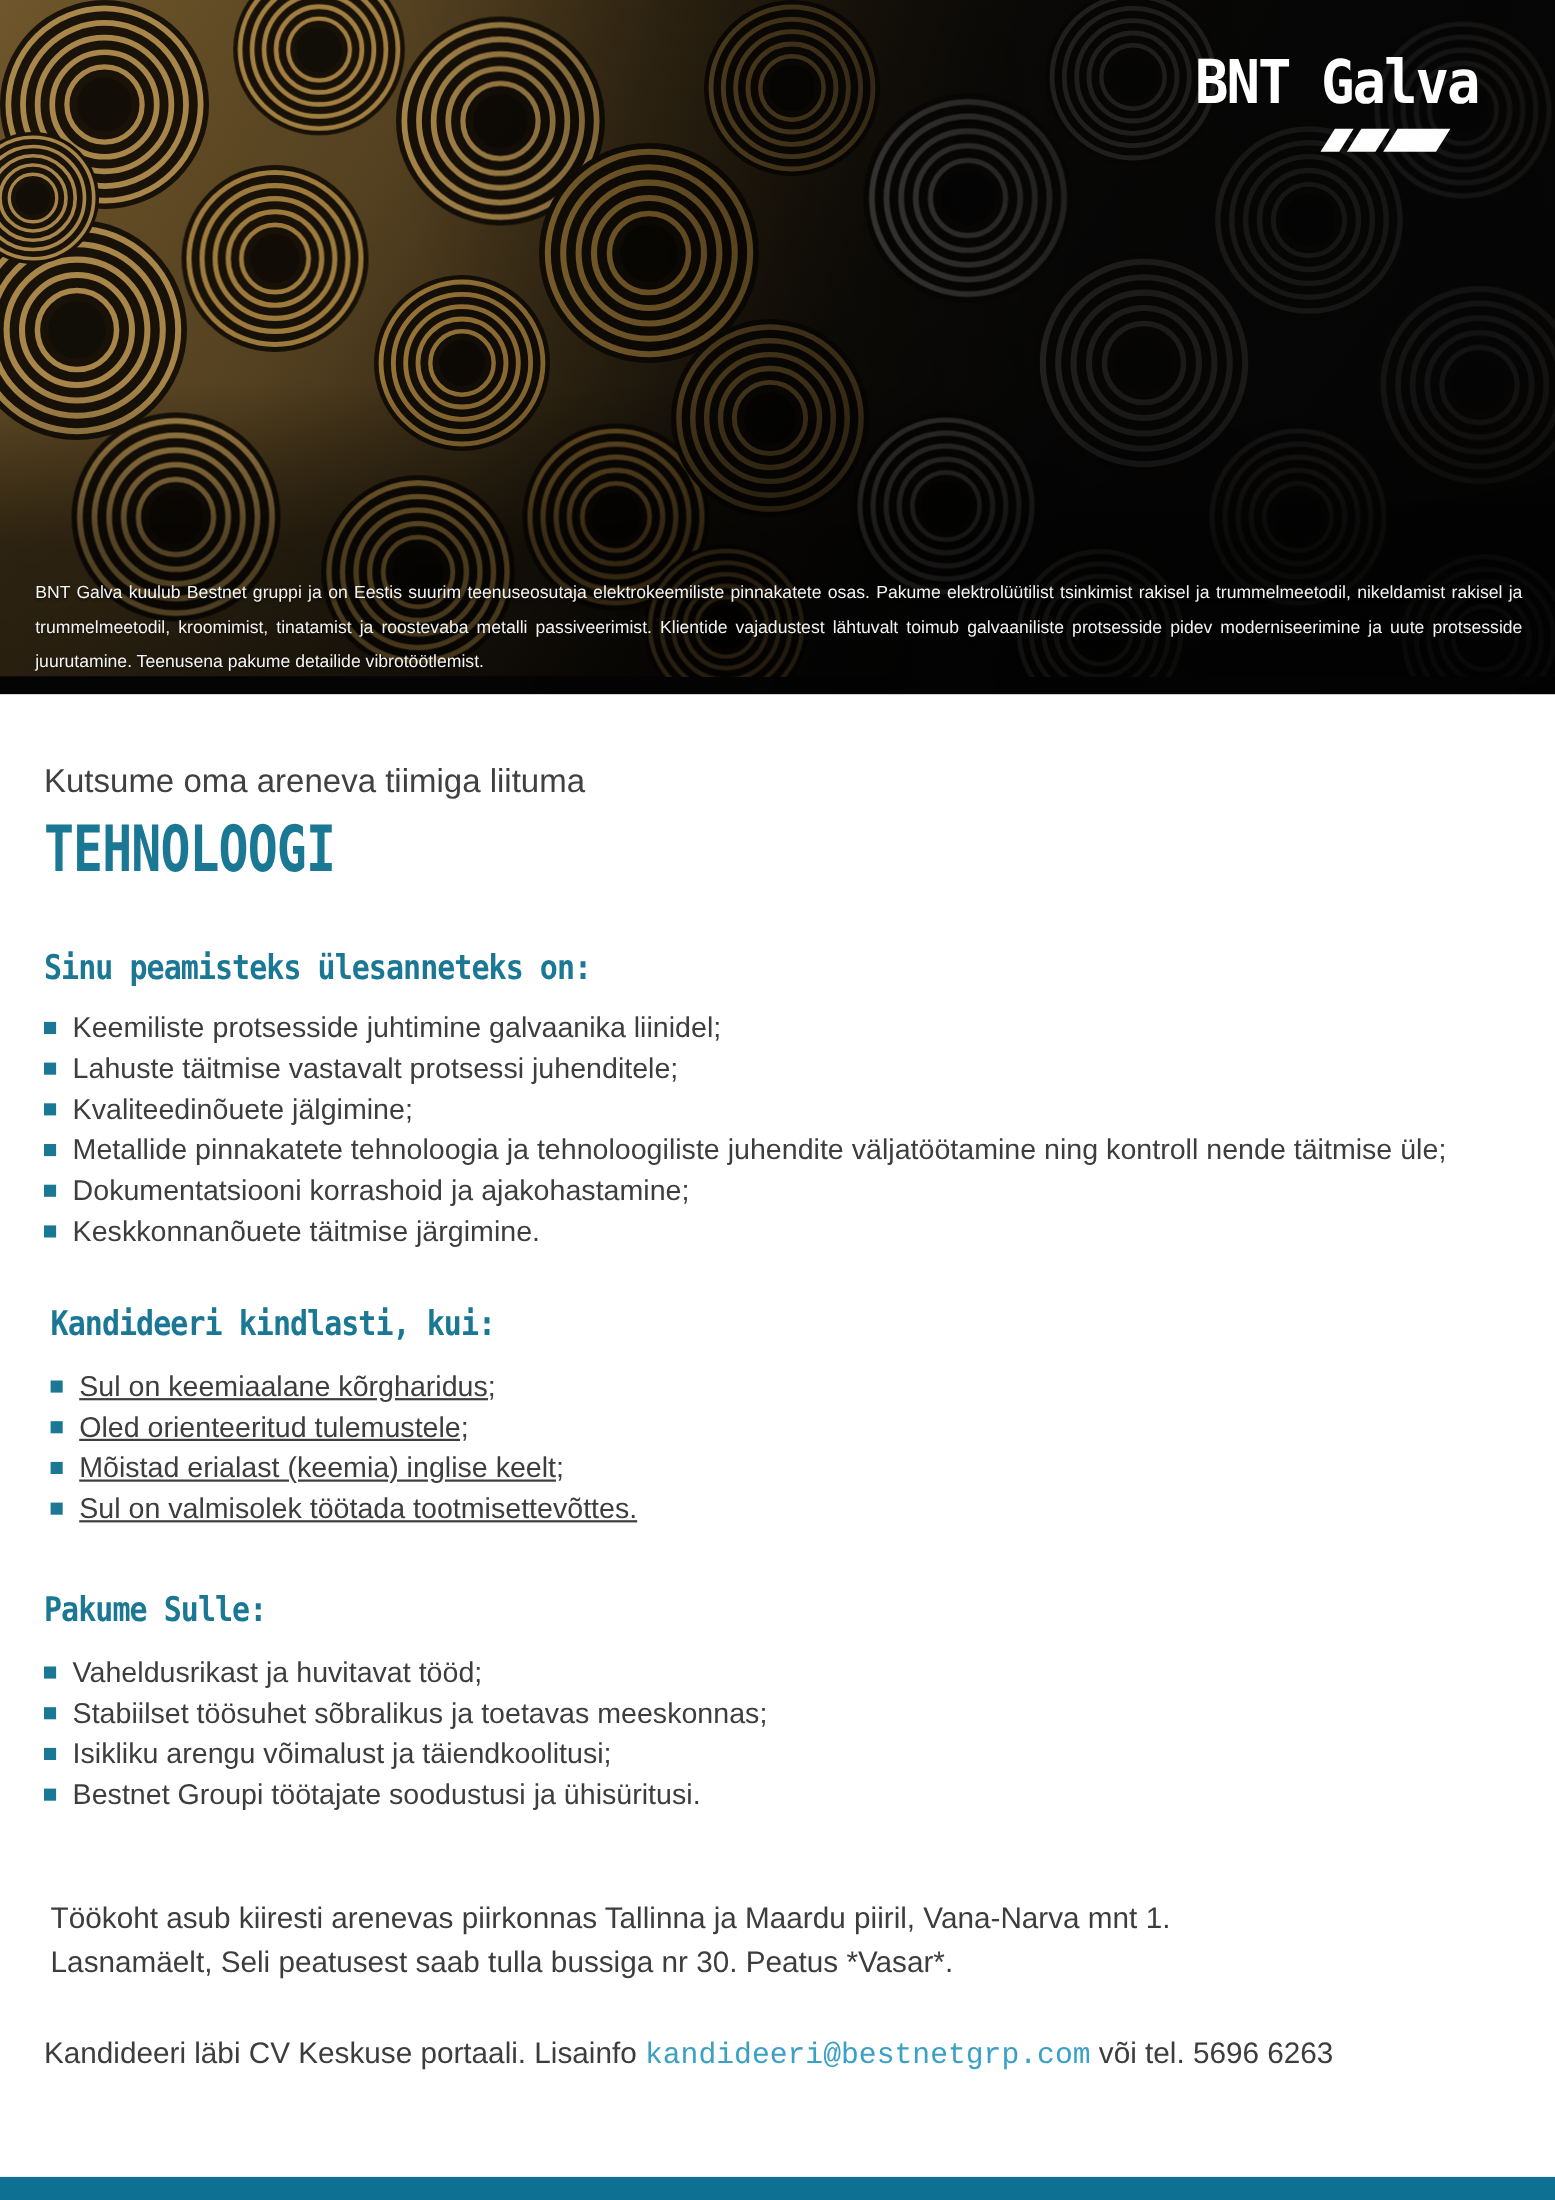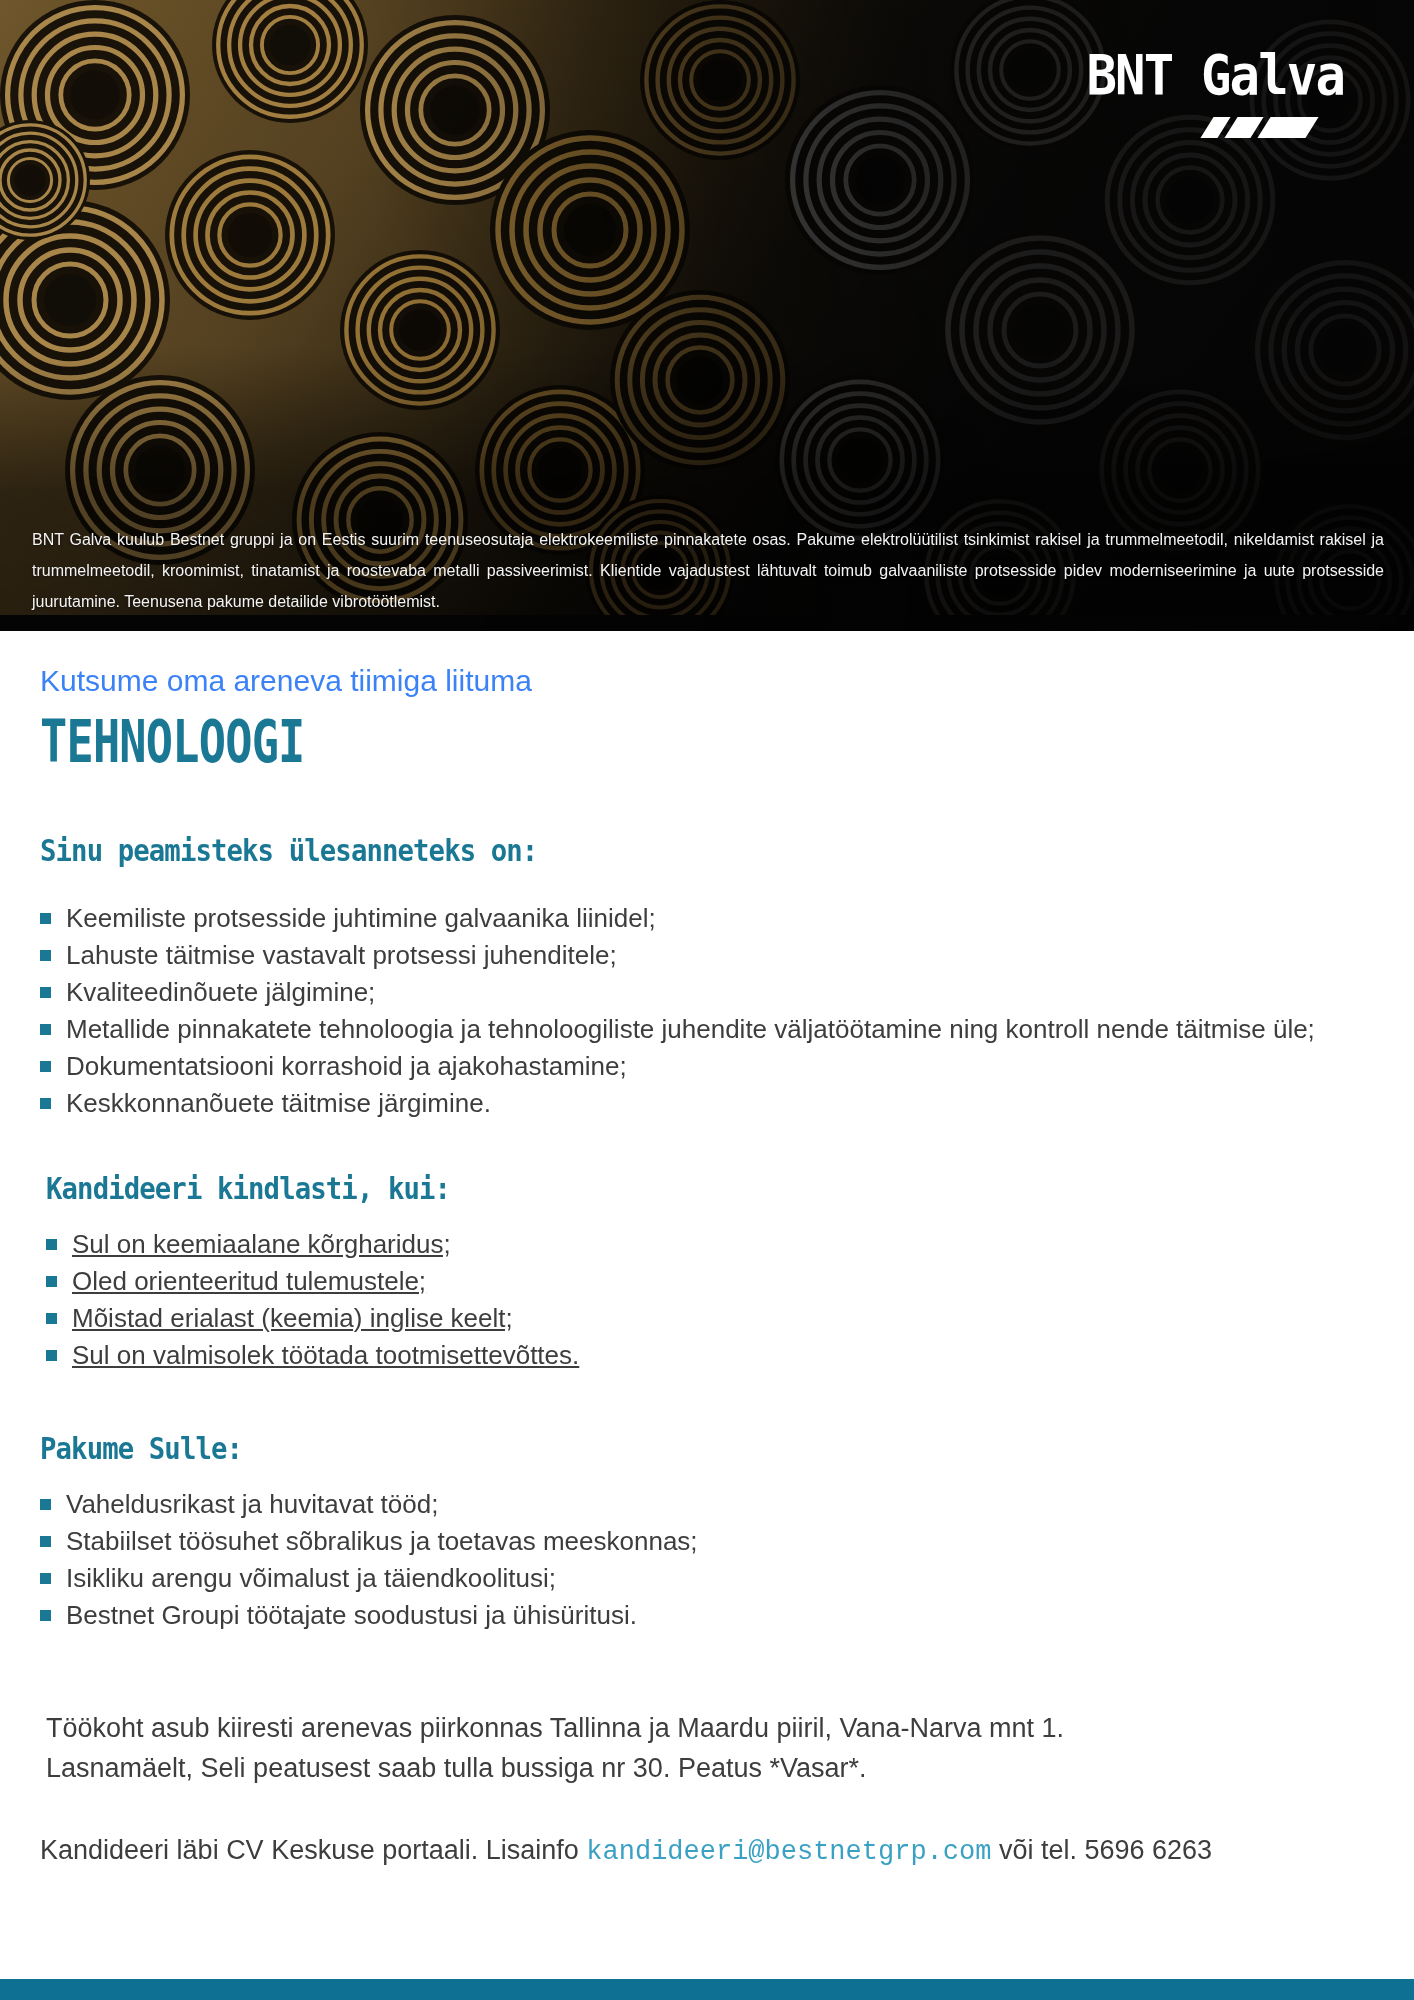--- a/index.html
+++ b/index.html
@@ -59,23 +59,23 @@
   .hero-paragraph{
     position:absolute;left:32px;right:30px;bottom:14px;
     color:#f4f4f4;
     font-size:16px;line-height:31px;
     text-align:justify;
     text-shadow:0 1px 3px rgba(0,0,0,.65);
   }
   
   .content{padding:0 40px 0 40px;}
   .intro{
-    margin-top:32px;
+    margin-top:62px;
     font-size:30px;line-height:36px;
-    color:#3b82f6;
+    color:#404040;
   }
   .job-title{
     margin-top:10px;
     font-family:"DejaVu Sans Mono",monospace;
     font-weight:bold;
     font-size:58px;line-height:1.15;
     color:var(--accent);
     letter-spacing:-1px;
     transform:scaleX(.78);transform-origin:left center;
     white-space:nowrap;
@@ -85,21 +85,21 @@
     font-weight:bold;
     font-size:31px;line-height:40px;
     color:var(--accent);
     letter-spacing:-1px;
     transform:scaleX(.88);transform-origin:left center;
     white-space:nowrap;
   }
   .sec-1 h2{margin-top:54px;}
   .sec-2 h2{margin-top:46px;margin-left:6px;}
   .sec-3 h2{margin-top:54px;}
-  ul.bullet-list{list-style:none;margin-top:30px;}
+  ul.bullet-list{list-style:none;margin-top:16px;}
   .sec-2 ul.bullet-list{margin-left:6px;margin-top:18px;text-decoration:underline;}
   .sec-3 ul.bullet-list{margin-top:18px;}
   ul.bullet-list li{
     display:flex;align-items:flex-start;
     font-size:26px;line-height:37px;
     color:var(--body-text);
   }
   .bullet{
     flex:0 0 auto;
     width:11px;height:11px;

